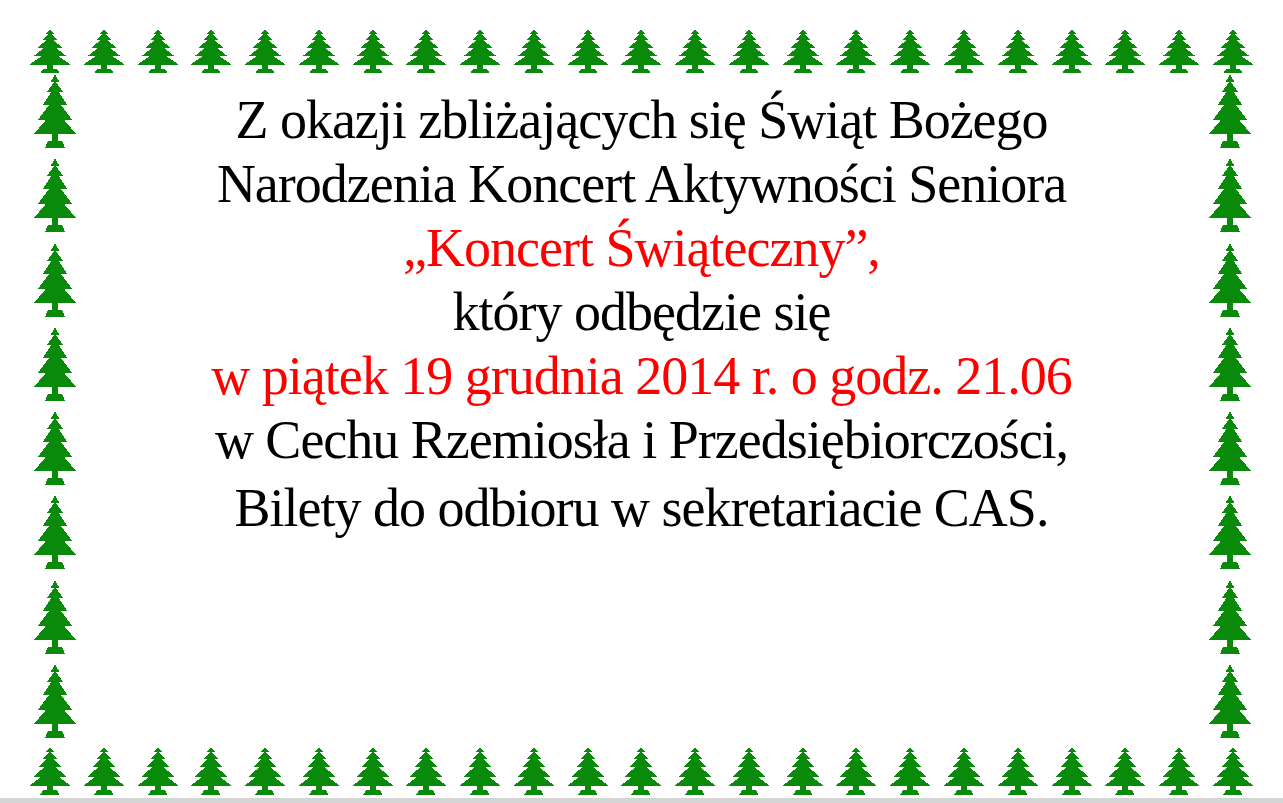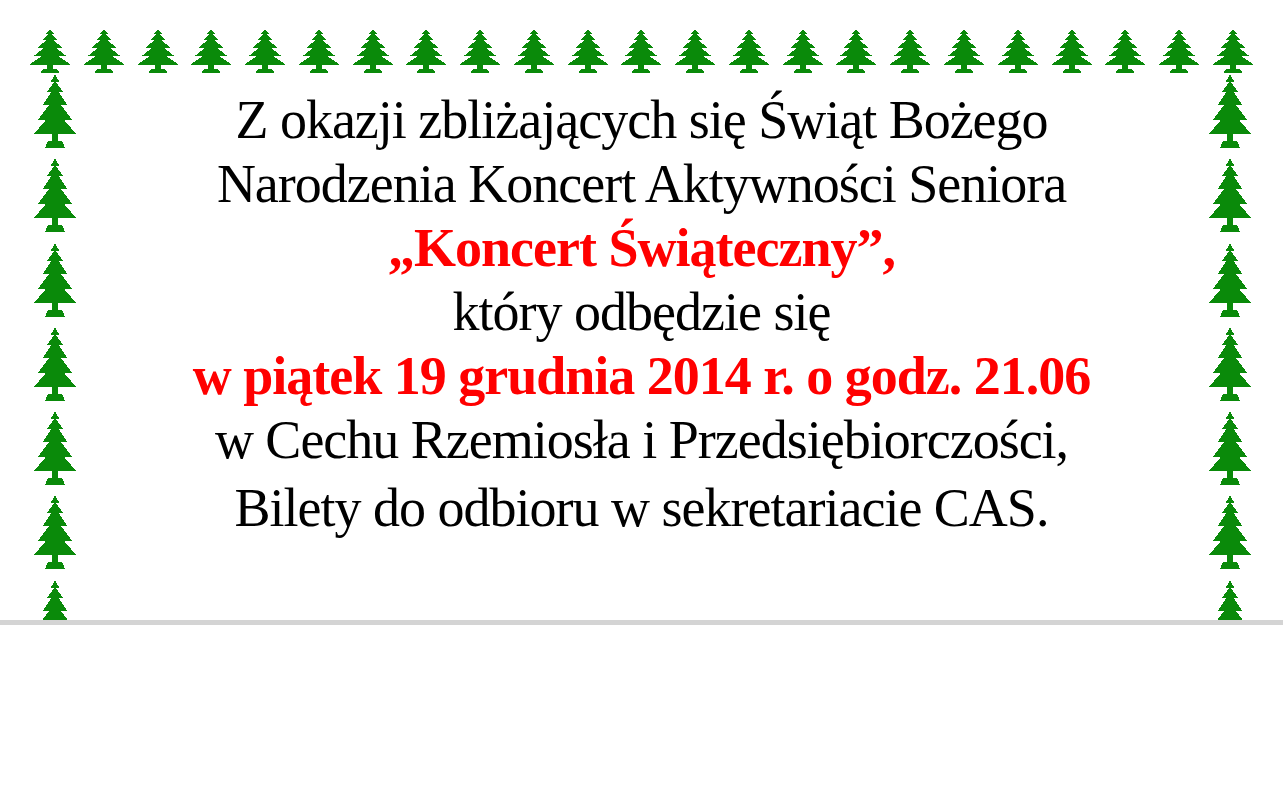--- a/index.html
+++ b/index.html
@@ -1,19 +1,19 @@
 <!DOCTYPE html>
 <html><head>
 <meta charset="utf-8">
 <style>
   html, body { margin: 0; padding: 0; background: #ffffff; }
   .poster {
     position: relative;
     width: 1283px;
-    height: 625px;
+    height: 803px;
     background: #ffffff;
     overflow: hidden;
     font-family: "Liberation Serif", "DejaVu Serif", serif;
   }
   .tree-row {
     position: absolute;
     left: 24px;
     right: 24px;
     display: flex;
     justify-content: space-between;
@@ -41,21 +41,21 @@
     text-align: center;
   }
   .line {
     margin: 0;
     font-size: 54px;
     line-height: 64px;
     color: #000000;
     white-space: nowrap;
     letter-spacing: -1px;
   }
-  .line.red { color: #ff0000; font-weight: bold; }
+  .line.red { color: #ff0000; font-weight: normal; }
   .line.gap-before { margin-top: 4px; }
   .bottom-strip {
     position: absolute;
     left: 0; right: 0; bottom: 0;
     height: 5px;
     background: #d4d4d4;
   }
 </style>
 </head>
 <body>

